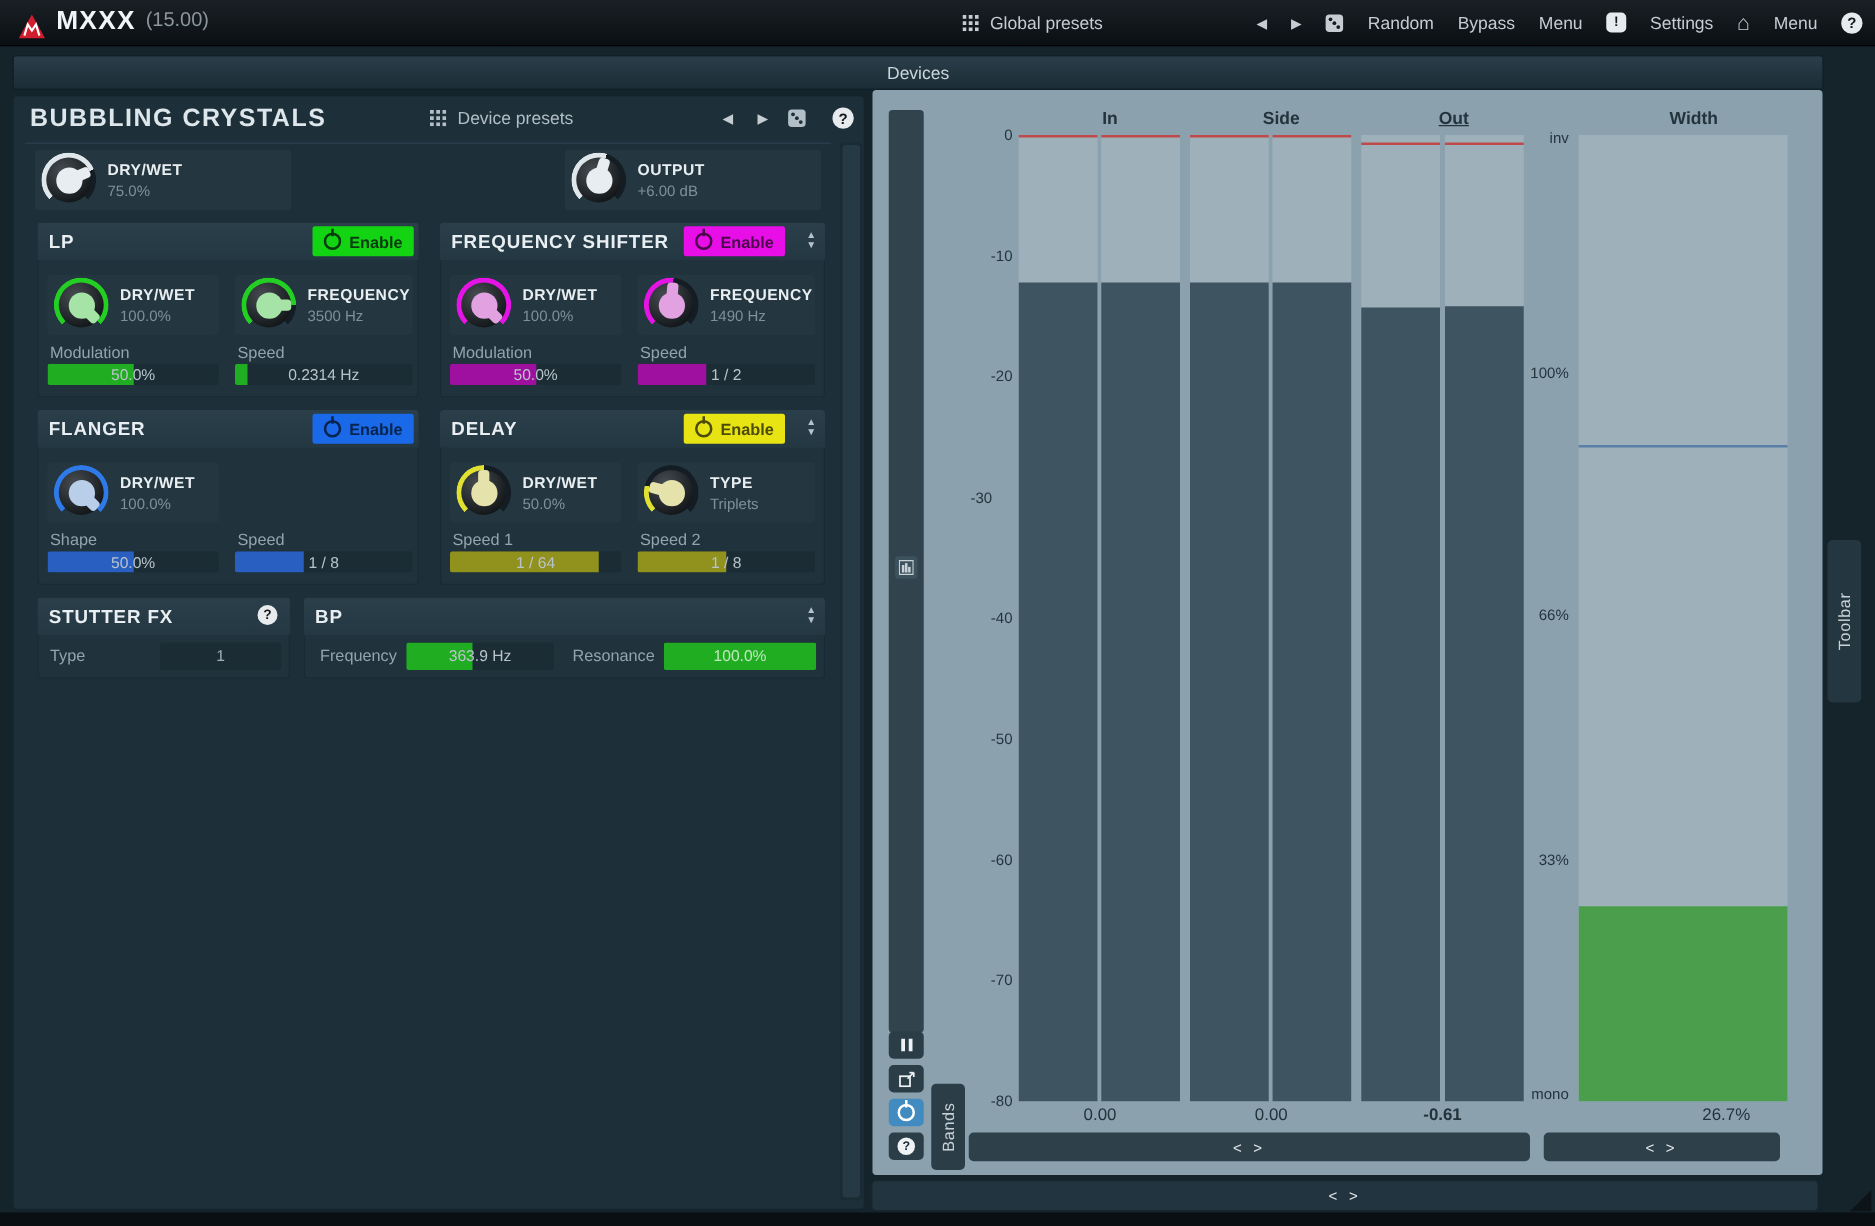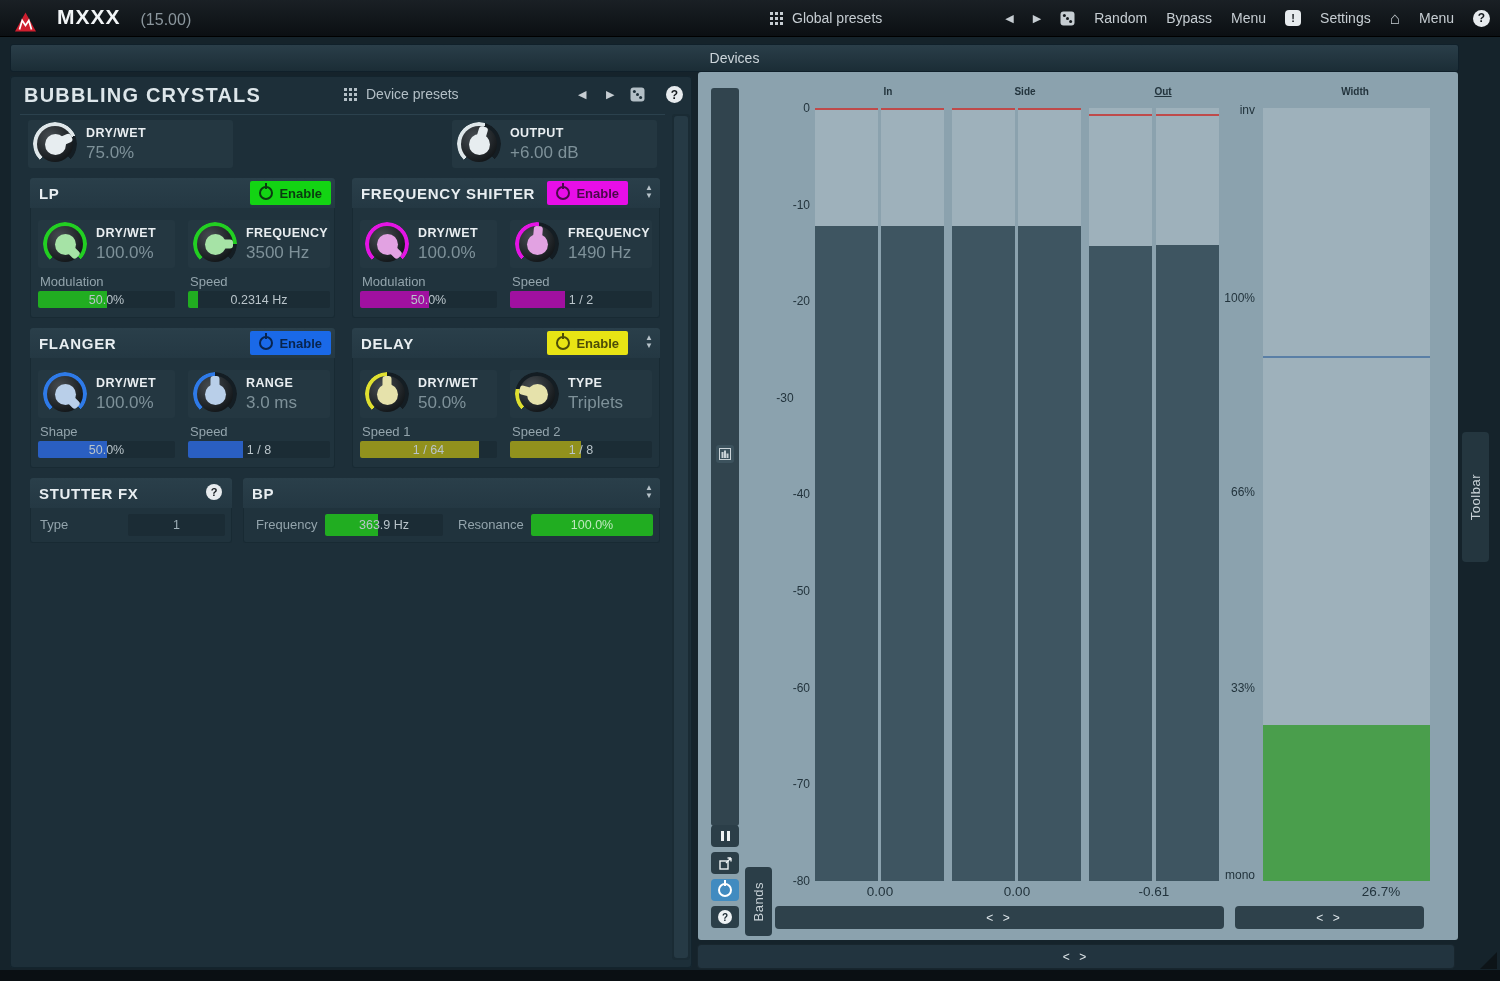--- a/index.html
+++ b/index.html
@@ -2,21 +2,21 @@
 <html><head>
 <meta charset="utf-8">
 <style>
   html,body{margin:0;padding:0;background:#0a0f13;}
   .window{position:relative;width:1500px;height:981px;background:#15232b;overflow:hidden;
           font-family:"Liberation Sans",sans-serif;color:#dfe6ea;-webkit-font-smoothing:antialiased;}
 
   
   .topbar{position:absolute;left:0;top:0;width:1500px;height:36px;
           background:linear-gradient(#1a2025,#0b0f13);border-bottom:1px solid #000;}
-  .brand{position:absolute;left:14px;top:5px;display:flex;align-items:flex-end;gap:20px;}
+  .brand{position:absolute;left:14px;top:5px;display:flex;align-items:center;gap:8px;}
   .brand svg{position:relative;top:4px;}
   .app-name{font-size:21px;font-weight:bold;letter-spacing:1px;color:#f2f5f7;}
   .app-ver{font-size:16px;color:#8b969d;}
   .topbar-right{position:absolute;right:10px;top:0;height:36px;display:flex;align-items:center;gap:19px;
                 font-size:14px;color:#c6cdd2;}
   .top-presets{position:absolute;left:770px;top:0;height:36px;display:flex;align-items:center;gap:9px;
                font-size:14px;color:#c6cdd2;cursor:pointer;}
   .tb-item{cursor:pointer;}
   .arrow-glyph{font-size:11px;color:#c6cdd2;}
   .help-circle{display:inline-flex;width:17px;height:17px;border-radius:50%;background:#e7ebee;color:#14191d;
@@ -41,21 +41,21 @@
   .dp-arrow-r{position:absolute;left:596px;top:12px;}
   .dp-dice{position:absolute;left:620px;top:11px;}
   .dp-help{position:absolute;left:656px;top:10px;}
   .panel-scrollbar{position:absolute;left:662px;top:38px;width:18px;height:846px;background:#1a2b34;border-radius:3px;}
   .panel-scrollbar .thumb{position:absolute;left:2px;right:2px;top:2px;bottom:2px;background:#263a45;border-radius:3px;}
 
   
   .kgroup{position:absolute;height:48px;background:#243741;border-radius:3px;
           display:flex;align-items:center;gap:9px;padding:0 5px;box-sizing:border-box;}
   .klabel{font-size:12.5px;font-weight:bold;letter-spacing:.4px;color:#e9eef1;white-space:nowrap;}
-  .kvalue{font-size:17px;color:#7e9199;margin-top:3px;white-space:nowrap;}
+  .kvalue{font-size:12px;color:#7e9199;margin-top:3px;white-space:nowrap;}
 
   .knob{position:relative;width:44px;height:44px;flex:none;cursor:pointer;}
   .knob .ring{position:absolute;inset:0;border-radius:50%;
       background:conic-gradient(from 225deg, var(--ac) 0 var(--sweep), #141d23 var(--sweep) 270deg, transparent 270deg);
       -webkit-mask:radial-gradient(closest-side,transparent 69%,#000 71%);
       mask:radial-gradient(closest-side,transparent 69%,#000 71%);}
   .knob .kbody{position:absolute;inset:4px;border-radius:50%;
       background:radial-gradient(circle at 36% 30%, #474d52, #14181b 75%);}
   .knob .stem{position:absolute;left:50%;top:50%;width:9px;height:18px;border-radius:3px;background:var(--blob);
       transform-origin:50% 0;transform:translateX(-50%) rotate(calc(var(--angle) + 180deg));}
@@ -81,21 +81,21 @@
 
   
   .small-field{position:absolute;height:22px;background:#1b2c35;border-radius:2px;display:flex;
                align-items:center;justify-content:center;font-size:12.5px;color:#9fb0b8;cursor:pointer;}
 
   
   .meter-panel{position:absolute;left:698px;top:72px;width:760px;height:868px;background:#8ba2ae;border-radius:3px;}
   .mstrip{position:absolute;left:13px;top:16px;width:28px;height:738px;background:#31444e;border-radius:3px;cursor:pointer;}
   .mstrip-icon{position:absolute;left:5px;top:357px;width:18px;height:18px;background:#3c525d;border-radius:3px;
                display:flex;align-items:center;justify-content:center;}
-  .mgroup-label{position:absolute;top:14px;font-size:10px;font-weight:bold;color:#23343d;transform:translateX(-50%);padding-left:16px;}
+  .mgroup-label{position:absolute;top:14px;font-size:14px;font-weight:bold;color:#23343d;transform:translateX(-50%);padding-left:16px;}
   .db-tick{position:absolute;right:648px;width:50px;text-align:right;font-size:12px;color:#23343d;transform:translateY(-50%);}
   .wd-tick{position:absolute;right:203px;width:50px;text-align:right;font-size:12px;color:#23343d;transform:translateY(-50%);}
   .mcol{position:absolute;top:36px;height:773px;background:#9eb1bb;}
   .mcol .mfill{position:absolute;left:0;right:0;bottom:0;background:#3e5561;}
   .mcol .peak{position:absolute;left:0;right:0;height:2px;background:#bf4a4a;}
   .wcol{position:absolute;top:36px;height:773px;background:#9eb1bb;}
   .wcol .wline{position:absolute;left:0;right:0;top:248px;height:2px;background:#5a7fa6;}
   .wcol .wfill{position:absolute;left:0;right:0;bottom:0;height:156px;background:#4a9e4c;}
   .mreadout{position:absolute;top:812px;font-size:13.5px;color:#22333c;transform:translateX(-50%);}
   .mscroll{position:absolute;top:834px;height:23px;background:#2e414b;border-radius:4px;
@@ -335,32 +335,20 @@
           <div class="ring"></div>
             <div class="kbody"></div>
             <div class="stem"></div>
             <div class="blob"></div>
         </div>
         <div>
           <div class="klabel">DRY/WET</div>
           <div class="kvalue">100.0%</div>
         </div>
       </div>
-      <div class="kgroup" style="left:158px;top:42px;width:142px;">
-        <div class="knob" style="--sweep:135deg;--angle:0deg;">
-          <div class="ring"></div>
-            <div class="kbody"></div>
-            <div class="stem"></div>
-            <div class="blob"></div>
-        </div>
-        <div>
-          <div class="klabel">RANGE</div>
-          <div class="kvalue">3.0 ms</div>
-        </div>
-      </div>
       <span class="slabel" style="left:10px;top:96px;">Shape</span>
       <span class="slabel" style="left:160px;top:96px;">Speed</span>
       <div class="slider" style="left:8px;top:113px;width:137px;">
         <div class="sfill" style="width:50%;"></div>
         <span class="sval">50.0%</span>
       </div>
       <div class="slider" style="left:158px;top:113px;width:142px;">
         <div class="sfill" style="width:39%;"></div>
         <span class="sval">1 / 8</span>
       </div>
@@ -510,21 +498,21 @@
     <span class="wd-tick" style="top:616px;">33%</span>
     <span class="wd-tick" style="top:803px;">mono</span>
 
     <div class="wcol" style="left:565px;width:167px;">
       <div class="wline"></div>
       <div class="wfill"></div>
     </div>
 
     <span class="mreadout" style="left:182px;">0.00</span>
     <span class="mreadout" style="left:319px;">0.00</span>
-    <span class="mreadout" style="left:456px;">-0.61</span>
+    <span class="mreadout" style="left:456px;font-weight:bold;">-0.61</span>
     <span class="mreadout" style="left:683px;">26.7%</span>
 
     <div class="mscroll" style="left:77px;width:449px;">&lt;&nbsp;&gt;</div>
     <div class="mscroll" style="left:537px;width:189px;">&lt;&nbsp;&gt;</div>
 
     <div class="mbtn" style="top:753px;">
       <span class="pause-bars">
           <i></i>
           <i></i>
         </span>

